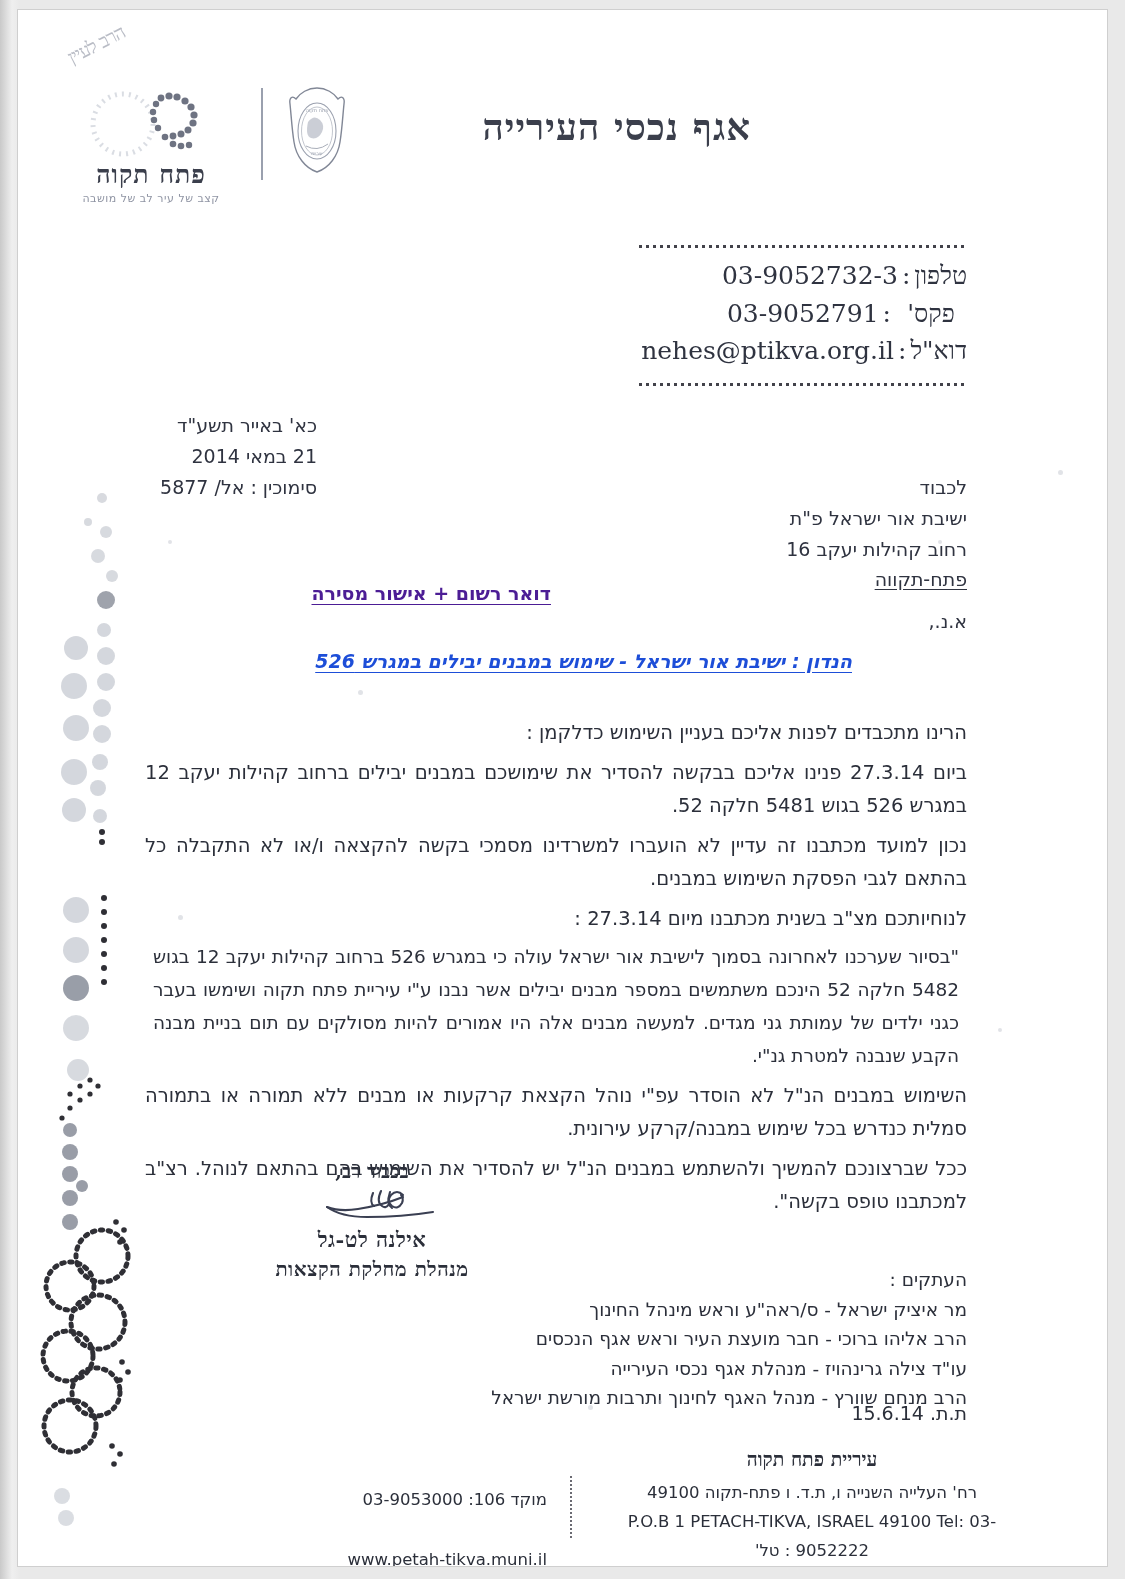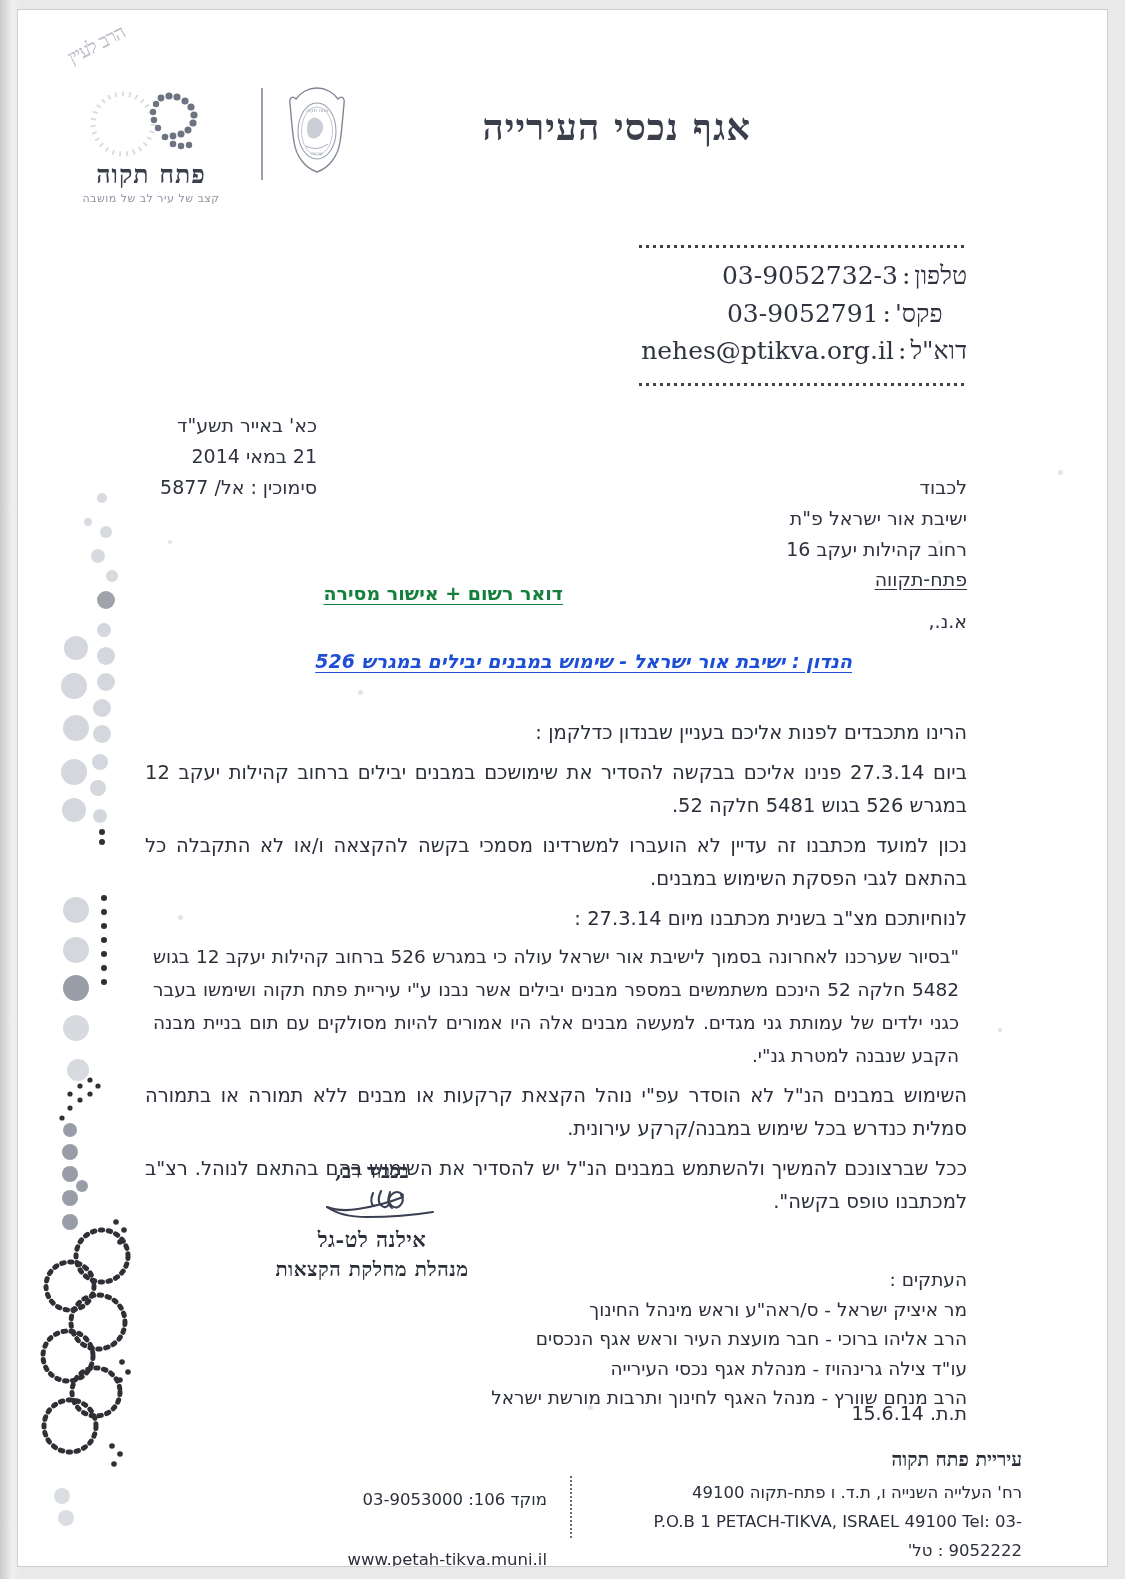--- a/index.html
+++ b/index.html
@@ -141,21 +141,21 @@
   .contact-row {
     display: flex;
     justify-content: flex-start;
     align-items: baseline;
     font-family: "DejaVu Serif", serif;
     font-size: 25px;
     color: #2f3340;
     line-height: 1.5;
     direction: rtl;
   }
-  .contact-label { width: 72px; text-align: left; }
+  .contact-label { width: 72px; text-align: center; }
   .contact-sep  { padding: 0 4px; }
   .contact-value { direction: ltr; unicode-bidi: embed; }
 
   
   .dateblock {
     position: absolute;
     right: 790px;
     top: 400px;
     width: 230px;
     font-family: "DejaVu Sans", sans-serif;
@@ -184,26 +184,26 @@
   .salutation {
     position: absolute;
     right: 140px;
     top: 600px;
     font-family: "DejaVu Sans", sans-serif;
     font-size: 19px;
     color: #2f3340;
   }
   .delivery {
     position: absolute;
-    right: 544px;
+    right: 556px;
     top: 572px;
     font-family: "DejaVu Sans", sans-serif;
     font-weight: bold;
     font-size: 19px;
-    color: #15803d;
+    color: #4c1d95;
     text-decoration: underline;
     text-underline-offset: 4px;
   }
 
   
   .subject {
     position: absolute;
     right: 255px;
     top: 640px;
     font-family: "DejaVu Sans", sans-serif;
@@ -294,21 +294,21 @@
     left: 0;
     top: 1430px;
     width: 1089px;
     height: 120px;
   }
   .footer-right {
     position: absolute;
     right: 85px;
     top: 8px;
     width: 420px;
-    text-align: right;
+    text-align: center;
     color: #2b2f3a;
   }
   .footer-org {
     font-family: "DejaVu Serif", serif;
     font-weight: bold;
     font-size: 19px;
     margin-bottom: 8px;
   }
   .footer-addr {
     font-family: "DejaVu Sans", sans-serif;
@@ -445,21 +445,21 @@
       <div>רחוב קהילות יעקב 16</div>
       <div class="city">פתח-תקווה</div>
     </div>
 
     <div class="delivery">דואר רשום + אישור מסירה</div>
     <div class="salutation">א.נ.,</div>
 
     <div class="subject">הנדון : ישיבת אור ישראל - שימוש במבנים יבילים במגרש 526</div>
 
     <div class="body">
-      <p class="lead">הרינו מתכבדים לפנות אליכם בעניין שבנדון כדלקמן :</p>
+      <p class="lead">הרינו מתכבדים לפנות אליכם בעניין השימוש כדלקמן :</p>
       <p>ביום 27.3.14 פנינו אליכם בבקשה להסדיר את שימושכם במבנים יבילים ברחוב קהילות יעקב 12 במגרש 526 בגוש 5481 חלקה 52.</p>
       <p>נכון למועד מכתבנו זה עדיין לא הועברו למשרדינו מסמכי בקשה להקצאה ו/או לא התקבלה כל בהתאם לגבי הפסקת השימוש במבנים.</p>
       <p class="lead tight">לנוחיותכם מצ"ב בשנית מכתבנו מיום 27.3.14 :</p>
       <p class="quote">"בסיור שערכנו לאחרונה בסמוך לישיבת אור ישראל עולה כי במגרש 526 ברחוב קהילות יעקב 12 בגוש 5482 חלקה 52 הינכם משתמשים במספר מבנים יבילים אשר נבנו ע"י עיריית פתח תקוה ושימשו בעבר כגני ילדים של עמותת גני מגדים. למעשה מבנים אלה היו אמורים להיות מסולקים עם תום בניית מבנה הקבע שנבנה למטרת גנ"י.</p>
       <p>השימוש במבנים הנ"ל לא הוסדר עפ"י נוהל הקצאת קרקעות או מבנים ללא תמורה או בתמורה סמלית כנדרש בכל שימוש במבנה/קרקע עירונית.</p>
       <p>ככל שברצונכם להמשיך ולהשתמש במבנים הנ"ל יש להסדיר את השימוש בהם בהתאם לנוהל. רצ"ב למכתבנו טופס בקשה".</p>
     </div>
 
     <div class="signature">
       <div class="sig-regards">בכבוד רב,</div>

